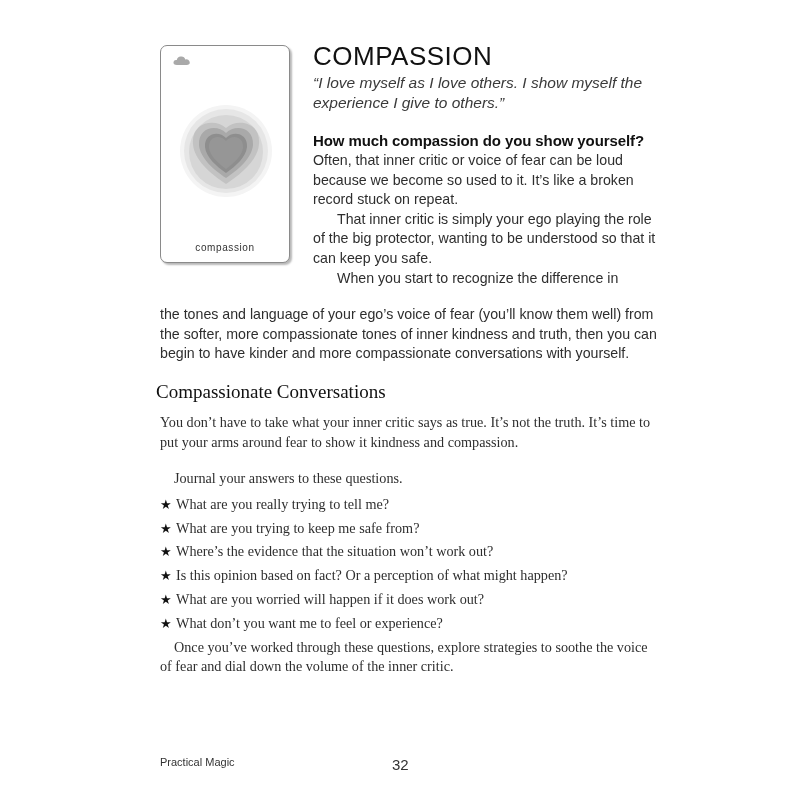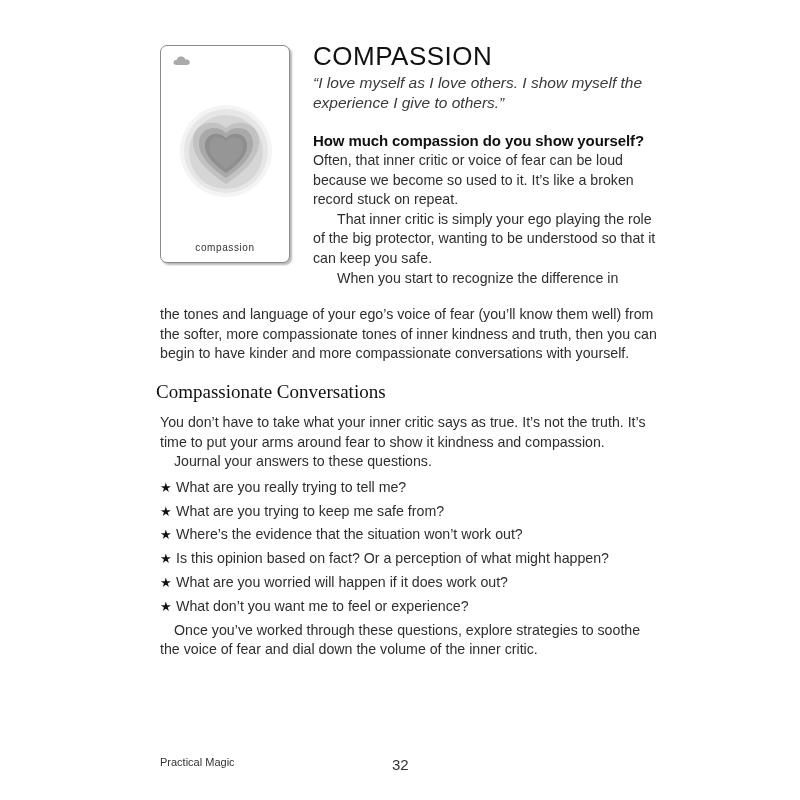--- a/index.html
+++ b/index.html
@@ -22,22 +22,22 @@
 
   .text { font-size:14.2px; line-height:19.6px; color:#2e2e2e; margin:0; }
   .subq { position:absolute; left:313px; top:131px; font-size:15px; font-weight:bold;
           color:#111; margin:0; line-height:20px; letter-spacing:-0.1px; }
   .para1 { position:absolute; left:313px; top:151px; width:345px; }
   .para3 { position:absolute; left:160px; top:268px; width:500px;margin-top:37px; }
   .indent-first { text-indent:24px; }
 
   .h2 { position:absolute; left:156px; top:380px; font-size:19px; color:#111;
         margin:0; font-weight:normal; line-height:24px;font-family:Liberation Serif, serif; }
-  .section2 { position:absolute; left:160px; top:413px; width:500px; }
-  .journal { margin-top:0; text-indent:14px; }
+  .section2 { position:absolute; left:160px; top:413px; width:500px;font-family:Liberation Serif, serif; }
+  .journal { margin-top:17px; text-indent:14px; }
   .qlist { list-style:none; padding:0; margin:4px 0 0 0; }
   .qlist li { line-height:23.8px; font-size:14.2px; color:#2e2e2e; }
   .qlist .star { display:inline-block; width:16px; color:#111; font-size:13px; }
   .closing { margin-top:2px; text-indent:14px; }
 
   .footer-left { position:absolute; left:160px; top:756px; font-size:11px; color:#333;text-align:right; }
   .footer-num { position:absolute; left:392px; top:756px; font-size:15px; color:#333; }
 </style>
 </head>
 <body>

